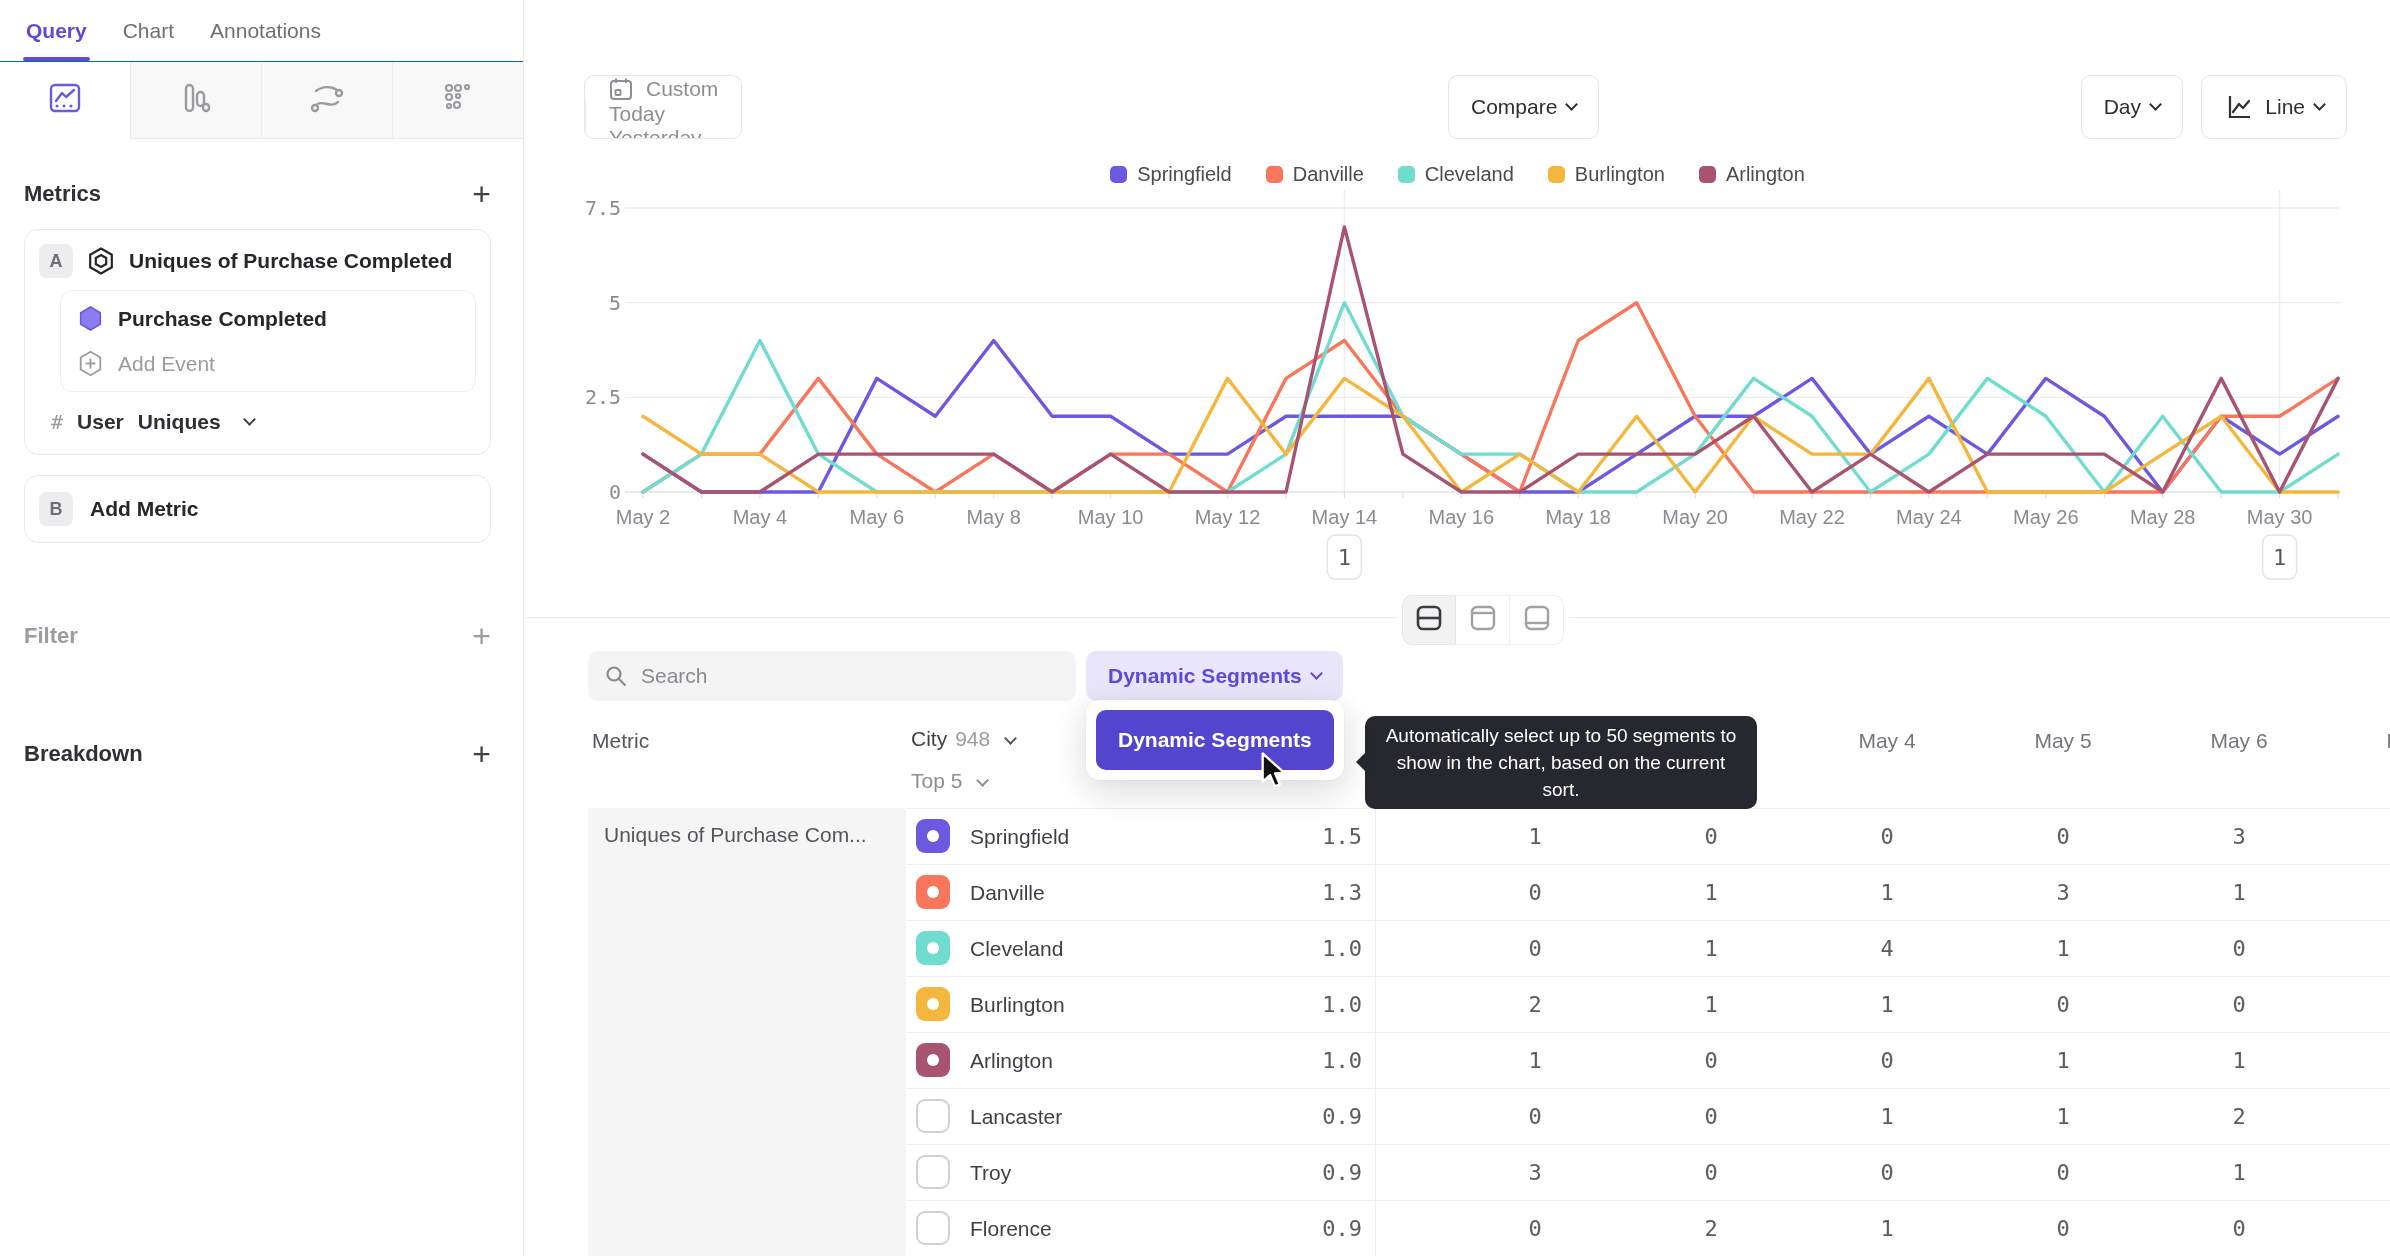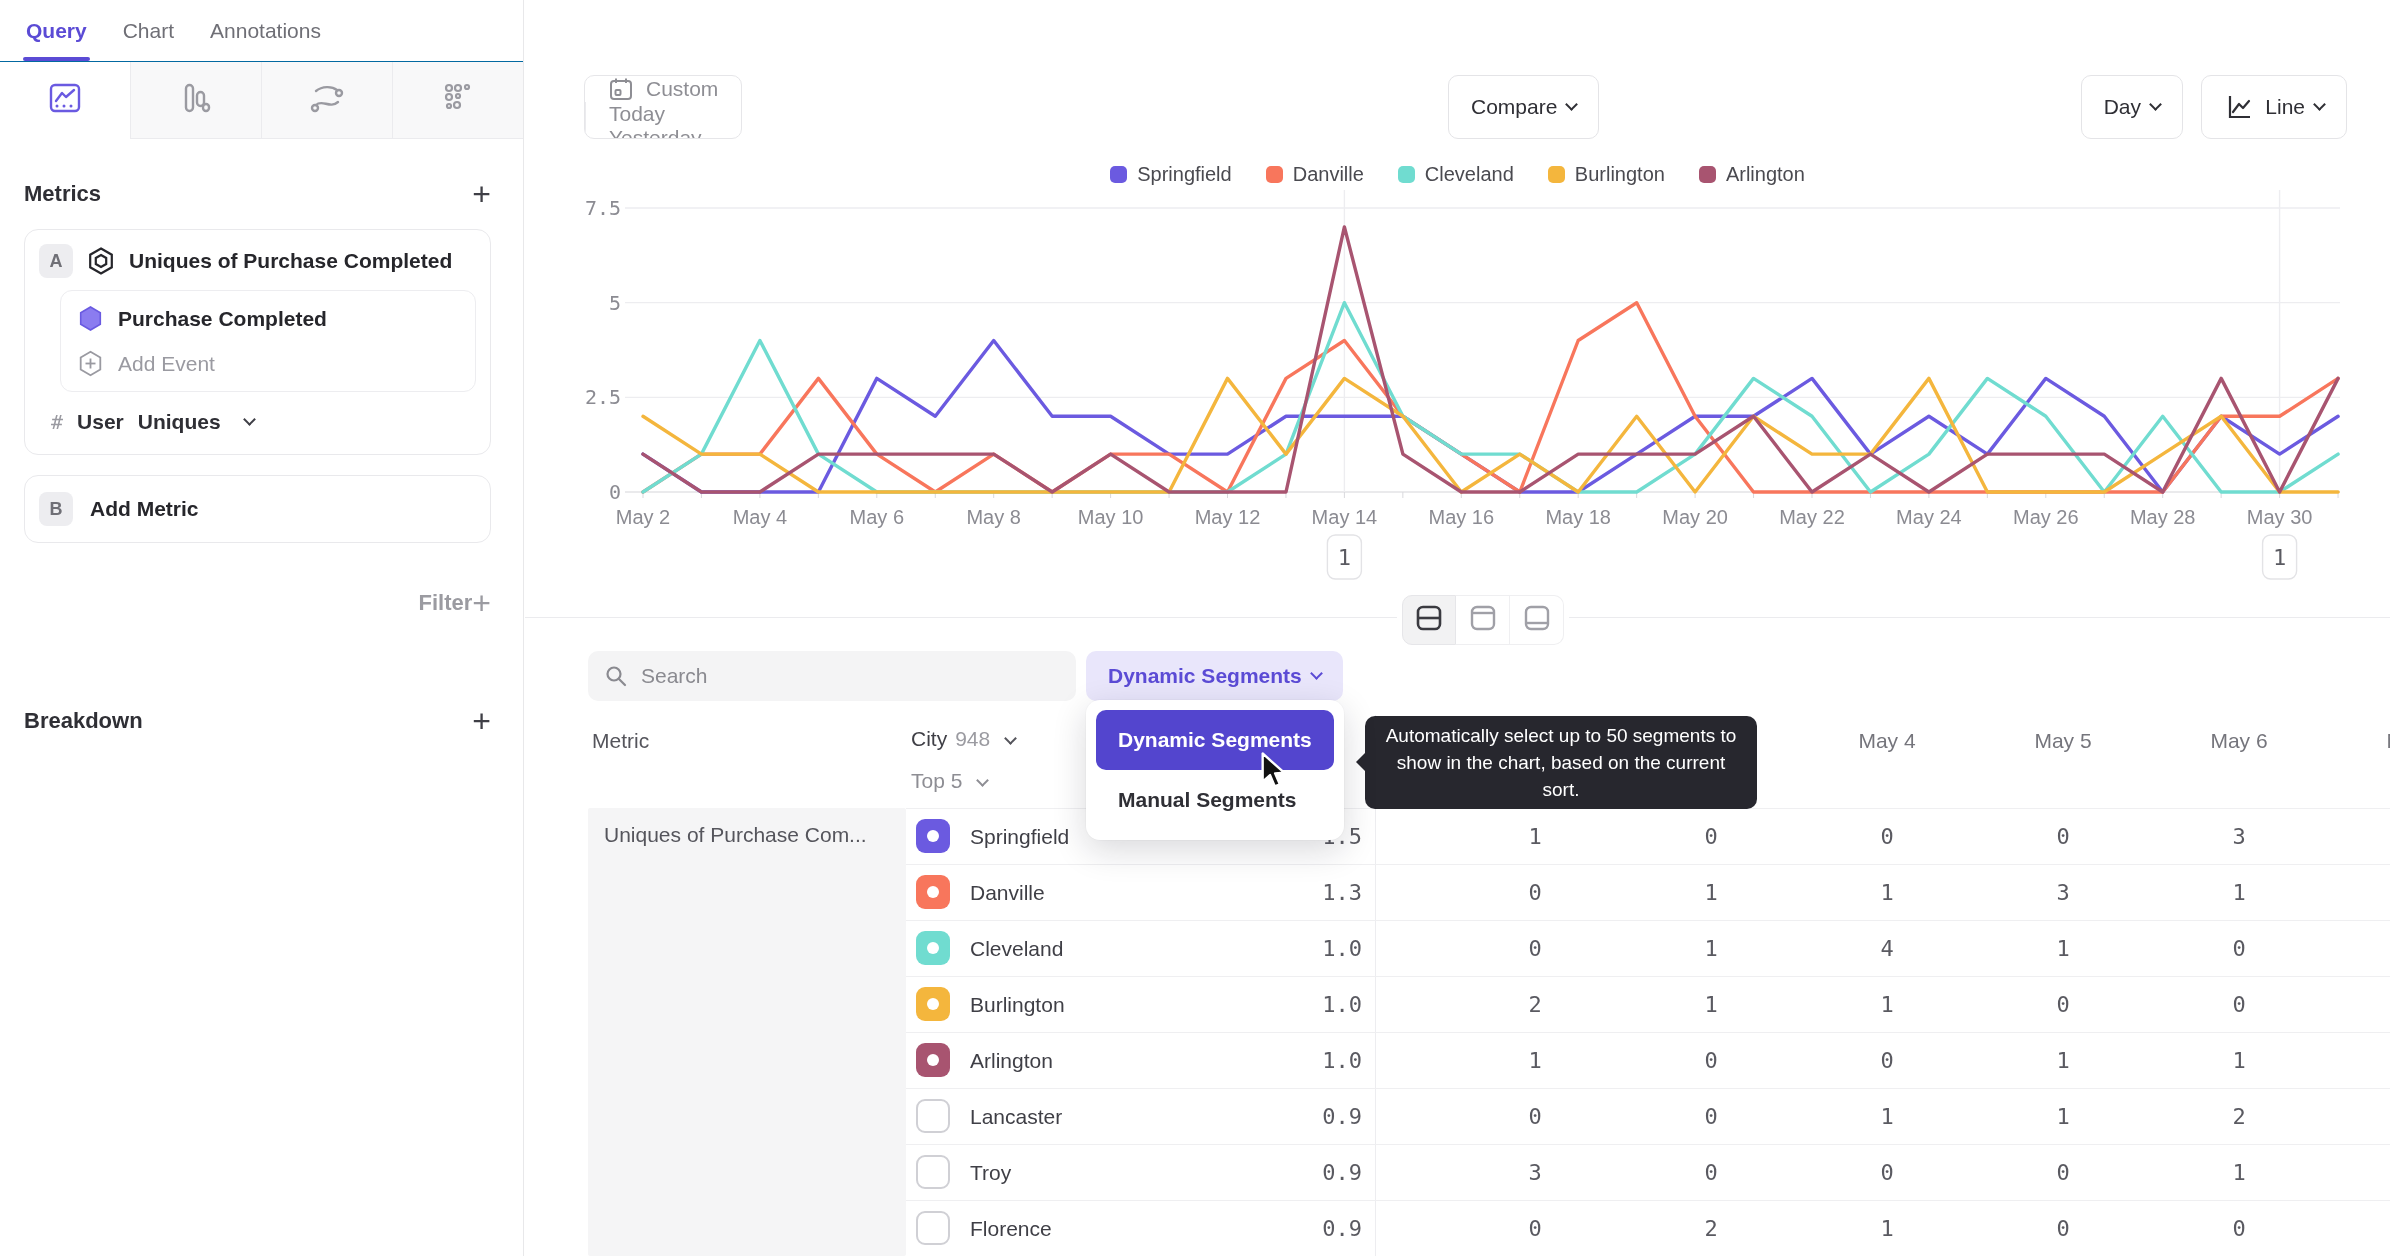--- a/index.html
+++ b/index.html
@@ -33,21 +33,21 @@
          font-size:18px;font-weight:700;display:flex;align-items:center;justify-content:center;flex:0 0 auto;}
   .mtitle{font-size:21px;font-weight:700;color:#26262b;}
   .inner-card{border:1px solid #ededf0;border-radius:12px;margin:12px 0 0 21px;padding:14px 16px;}
   .erow{display:flex;align-items:center;gap:14px;}
   .ename{font-size:21px;font-weight:600;color:#26262b;}
   .aename{font-size:21px;color:#9a9aa1;}
   .measure{display:flex;align-items:center;gap:14px;margin:18px 0 6px 12px;}
   .hash{font-size:20px;color:#9a9aa1;}
   .mword{font-size:21px;font-weight:600;color:#2f2f35;}
   .addmetric-card{margin-top:20px;padding:16px 14px;display:flex;align-items:center;gap:17px;}
-  .filter-head{margin-top:47px;justify-content:flex-end;}
+  .filter-head{margin-top:80px;}
   .breakdown-head{margin-top:92px;gap:20px;}
   .prop-card{margin-top:24px;height:58px;display:flex;align-items:center;padding:0 18px;gap:17px;border-radius:12px;}
   .aa{font-size:19px;font-weight:600;color:#9b9ba1;}
   .propname{font-size:21px;color:#26262b;}
   .kebab{margin-left:auto;display:flex;flex-direction:column;gap:4px;}
   .kebab i{width:4px;height:4px;border-radius:50%;background:#7a7a81;}
   
   .main{position:absolute;left:525px;top:0;right:0;bottom:0;background:#fff;}
   .btn{border:1px solid #e4e4e7;border-radius:10px;background:#fff;height:64px;
        display:inline-flex;align-items:center;font-size:21px;color:#2f2f35;font-weight:500;padding:0 22px;}
@@ -521,21 +521,20 @@
           <span class="rval mono" style="left: 717px;">2</span>
           <span class="rval mono" style="left: 893px;">1</span>
           <span class="rval mono" style="left: 1069px;">0</span>
           <span class="rval mono" style="left: 1245px;">0</span>
         </div>
       </div>
   </div>
 
   <div class="dropdown">
     <div class="dd-item selected">Dynamic Segments</div>
-    <div class="dd-item" style="padding-left:22px;">Manual Segments</div>
   </div>
 
   <div class="tooltip">Automatically select up to 50 segments to show in the chart, based on the current sort.</div>
 
   <div class="cursor">
     <svg width="36" height="40" viewBox="0 0 24 27">
       <path d="M3 1 L3 20 L8 15.6 L11.2 23.2 L14.6 21.8 L11.4 14.4 L17.5 14 Z" fill="#111" stroke="#fff" stroke-width="1.6" stroke-linejoin="round"></path>
     </svg>
   </div>
 </div>

